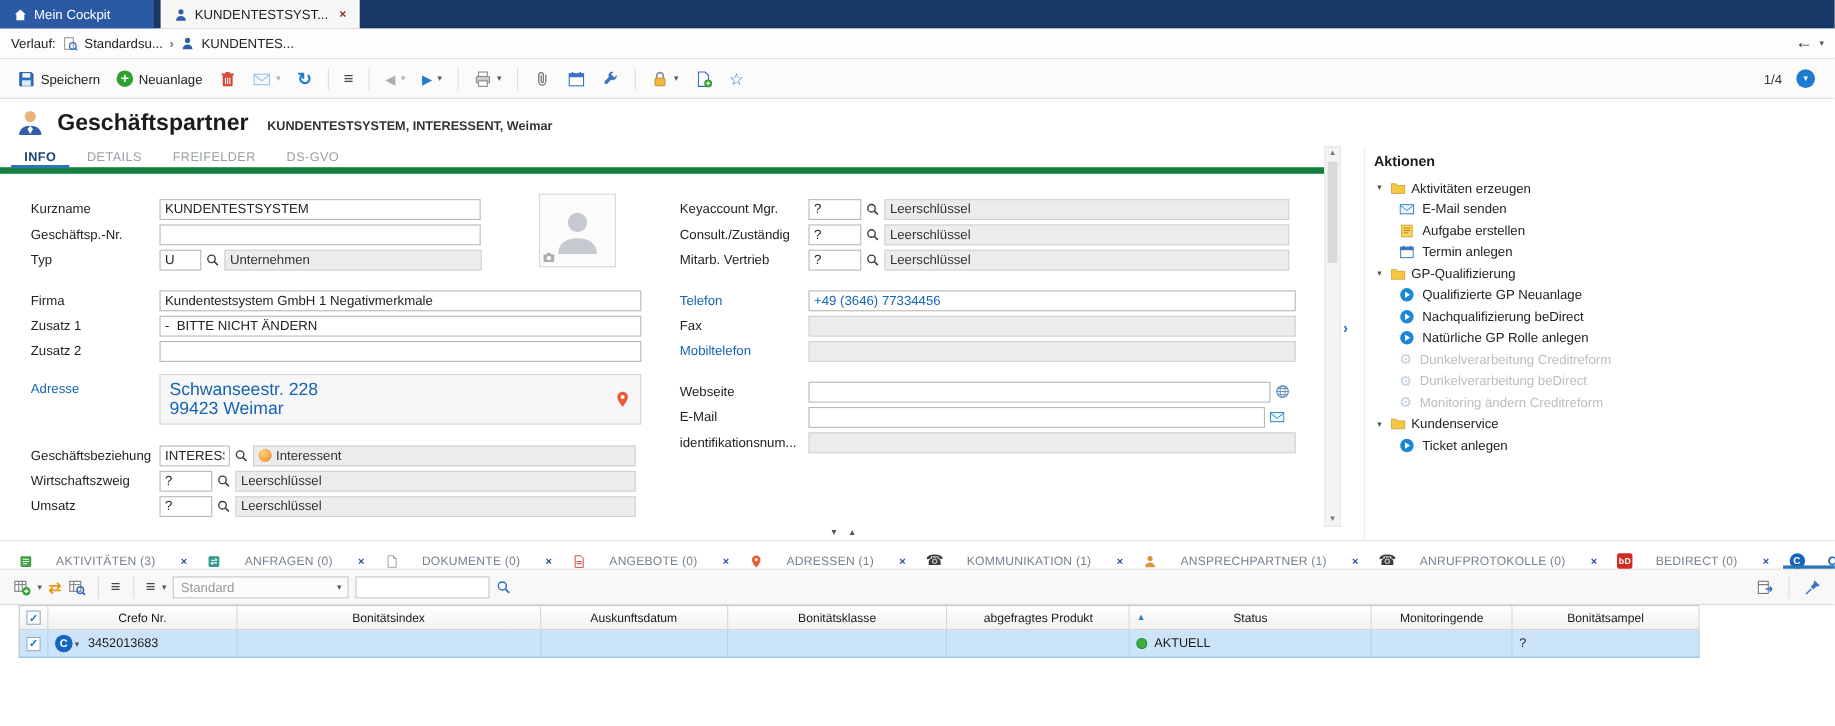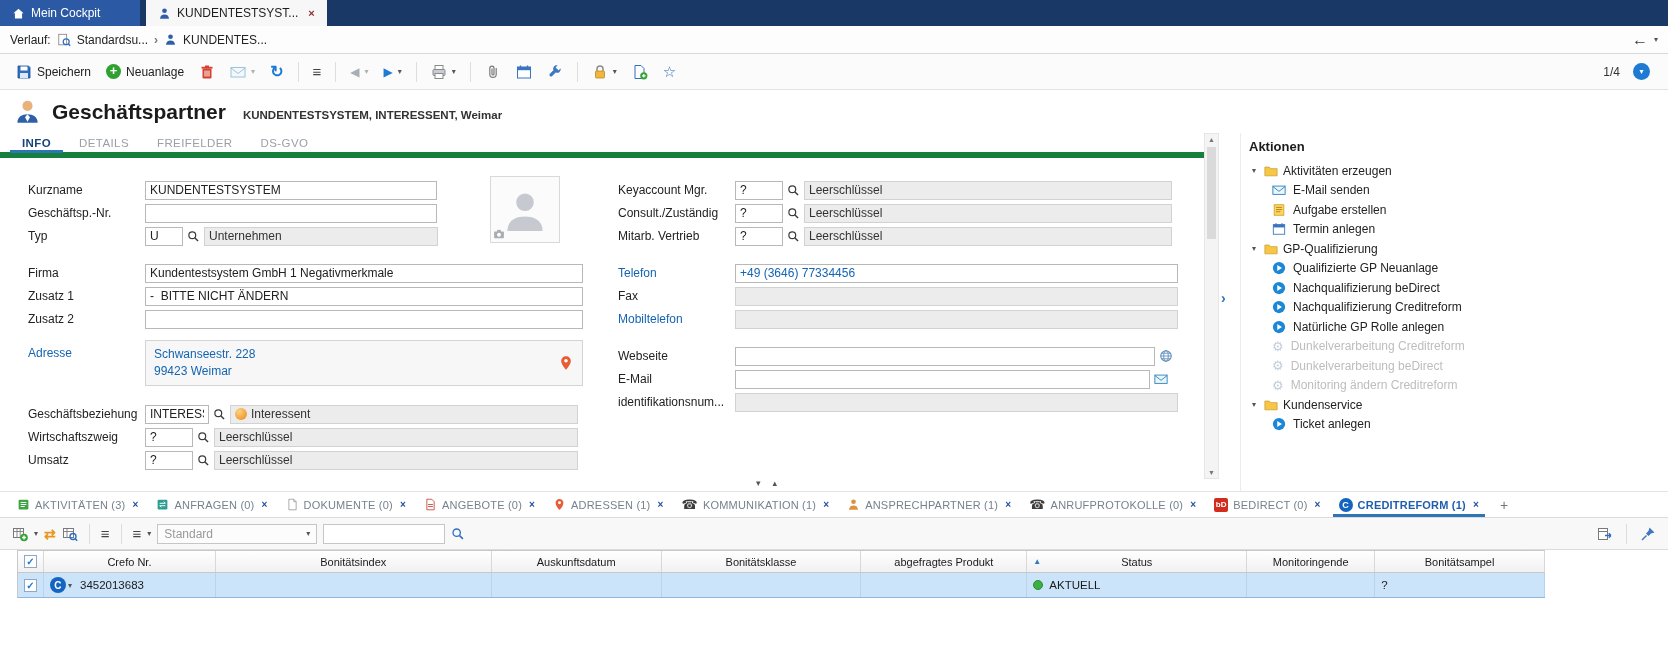--- a/index.html
+++ b/index.html
@@ -68,21 +68,21 @@
   .fin.ro { background:#ececec; border-color:#d2d2d2; }
   .fin.tel { color:#1464b4; }
   .fro { height:19px; background:#ececec; border:1px solid #d2d2d2; display:inline-flex;
          align-items:center; gap:4px; padding:0 4px; font-size:12px; color:#333; overflow:hidden; }
   .lk { margin:0 4px; display:inline-flex; }
   .fld-icon { margin-left:4px; display:inline-flex; }
   .photo { width:70px; height:67px; background:#fbfbfb; border:1px solid #d9d9d9;
            display:flex; align-items:center; justify-content:center; position:absolute; }
   .photo .cam { position:absolute; left:2px; bottom:2px; opacity:.85; }
   .addr { border:1px solid #d4d4d4; background:#f7f7f7; display:flex; align-items:center; padding:4px 8px; }
-  .addr-txt { flex:1; color:#1464b4; font-size:12px; line-height:17px; }
+  .addr-txt { flex:1; color:#1464b4; font-size:16px; line-height:17px; }
   .gb-ball { width:12px; height:12px; border-radius:50%;
              background:radial-gradient(circle at 35% 30%, #ffd27a, #e8871e); flex:0 0 12px; }
 
   .vscroll { background:#f4f4f4; border:1px solid #e6e6e6; }
   .sarr { position:absolute; left:0; width:13px; text-align:center; font-size:7px; color:#777; }
   .sthumb { position:absolute; top:13px; left:2px; width:9px; height:92px; background:#dadada; }
   .fold span { font-size:9px; color:#555; margin:0 6px; }
   .expander { color:#2e75b6; font-size:14px; font-weight:bold; }
 
   
@@ -92,21 +92,21 @@
   .acaret { font-size:8px; color:#555; width:10px; text-align:center; }
   .aitem { display:flex; align-items:center; gap:7px; height:19.5px; padding-left:31px; font-size:12px; color:#222; }
   .aitem.disa { color:#bdbdbd; }
   .aitem.disa svg, .aitem.disa .glyph-gear { opacity:.55; }
   .glyph-gear { font-size:13px; color:#8fa6bd; }
 
   
   .bottom-tabs { position:absolute; top:491px; left:0; width:100%; height:27px; background:#fff;
                  border-top:1px solid #e4e4e4; border-bottom:1px solid #dcdcdc;
                  display:flex; align-items:stretch; padding-left:8px; }
-  .btab { display:flex; align-items:center; gap:5px; padding:0 9px; font-size:11px; letter-spacing:.2px;
+  .btab { display:flex; align-items:flex-end; gap:21px; padding:0 9px; font-size:11px; letter-spacing:.2px;
           color:#76828e; position:relative; white-space:nowrap; }
   .btab.active { color:#1f5fae; font-weight:bold; }
   .btab.active::after { content:""; position:absolute; left:3px; right:3px; bottom:0; height:3px; background:#2e75b6; }
   .tclose { font-size:10px; font-weight:bold; color:#24509c; margin-left:2px; }
   .btab.plustab { color:#777; font-size:14px; padding:0 12px; }
   .badge-bd { width:14px; height:14px; background:#d22b1f; color:#fff; border-radius:2px;
               font-size:8px; font-weight:bold; display:inline-flex; align-items:center; justify-content:center; }
   .badge-cr { width:14px; height:14px; background:#1565c0; color:#fff; border-radius:50%;
               font-size:9px; font-weight:bold; display:inline-flex; align-items:center; justify-content:center; }
   .glyph-phone { font-size:13px; color:#3c3c3c; }
@@ -683,28 +683,20 @@
             </svg>
           </span>
         <span data-interactable="false">Nachqualifizierung beDirect</span>
       </div>
       <div class="aitem" data-interactable="true">
         <span class="ic s14" data-interactable="false">
             <svg class="s14">
               <use href="#i-play"></use>
             </svg>
           </span>
-        <span data-interactable="false">Nachqualifizierung Creditreform</span>
-      </div>
-      <div class="aitem" data-interactable="true">
-        <span class="ic s14" data-interactable="false">
-            <svg class="s14">
-              <use href="#i-play"></use>
-            </svg>
-          </span>
         <span data-interactable="false">Natürliche GP Rolle anlegen</span>
       </div>
       <div class="aitem disa" data-interactable="false">
         <span class="glyph-gear" data-interactable="false">⚙</span>
         <span data-interactable="false">Dunkelverarbeitung Creditreform</span>
       </div>
       <div class="aitem disa" data-interactable="false">
         <span class="glyph-gear" data-interactable="false">⚙</span>
         <span data-interactable="false">Dunkelverarbeitung beDirect</span>
       </div>

